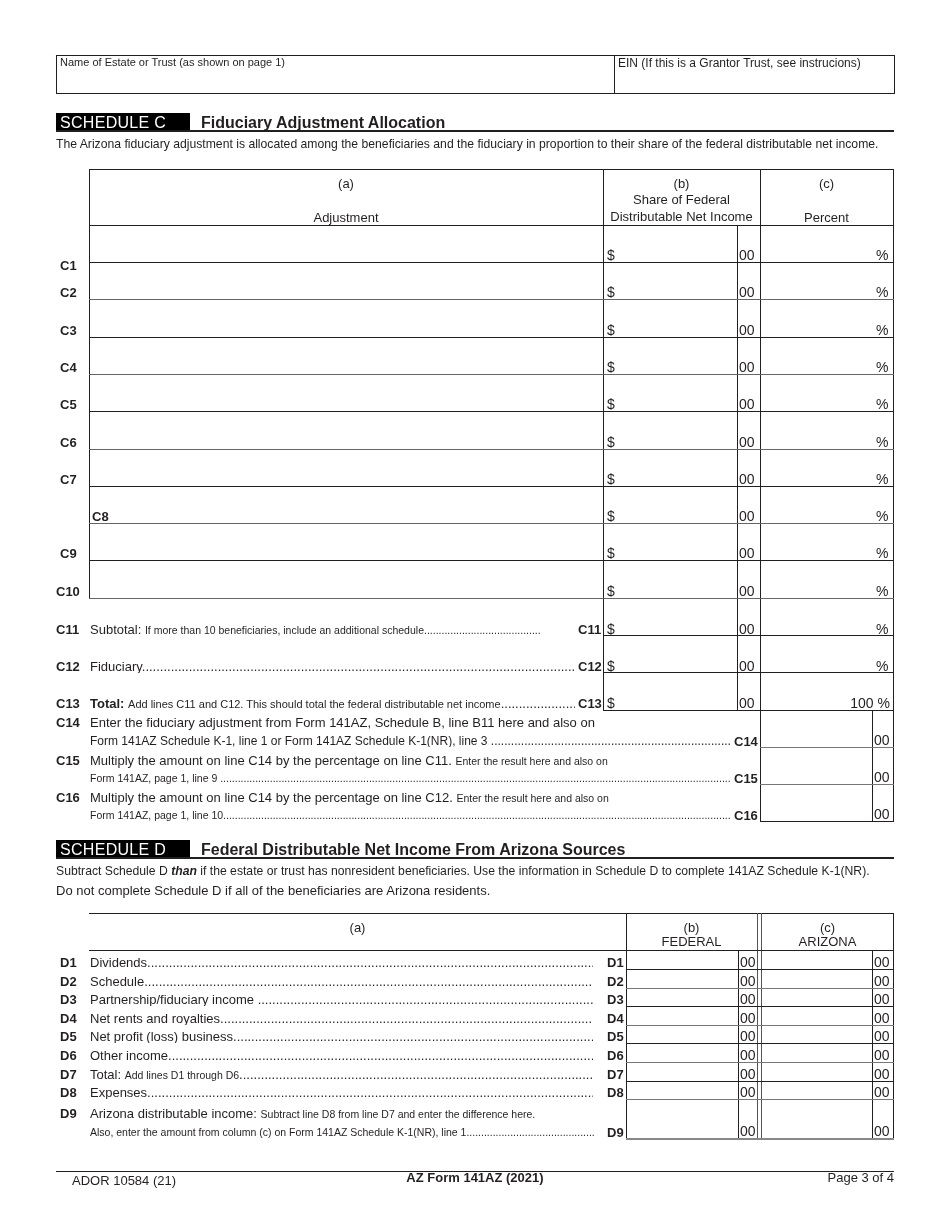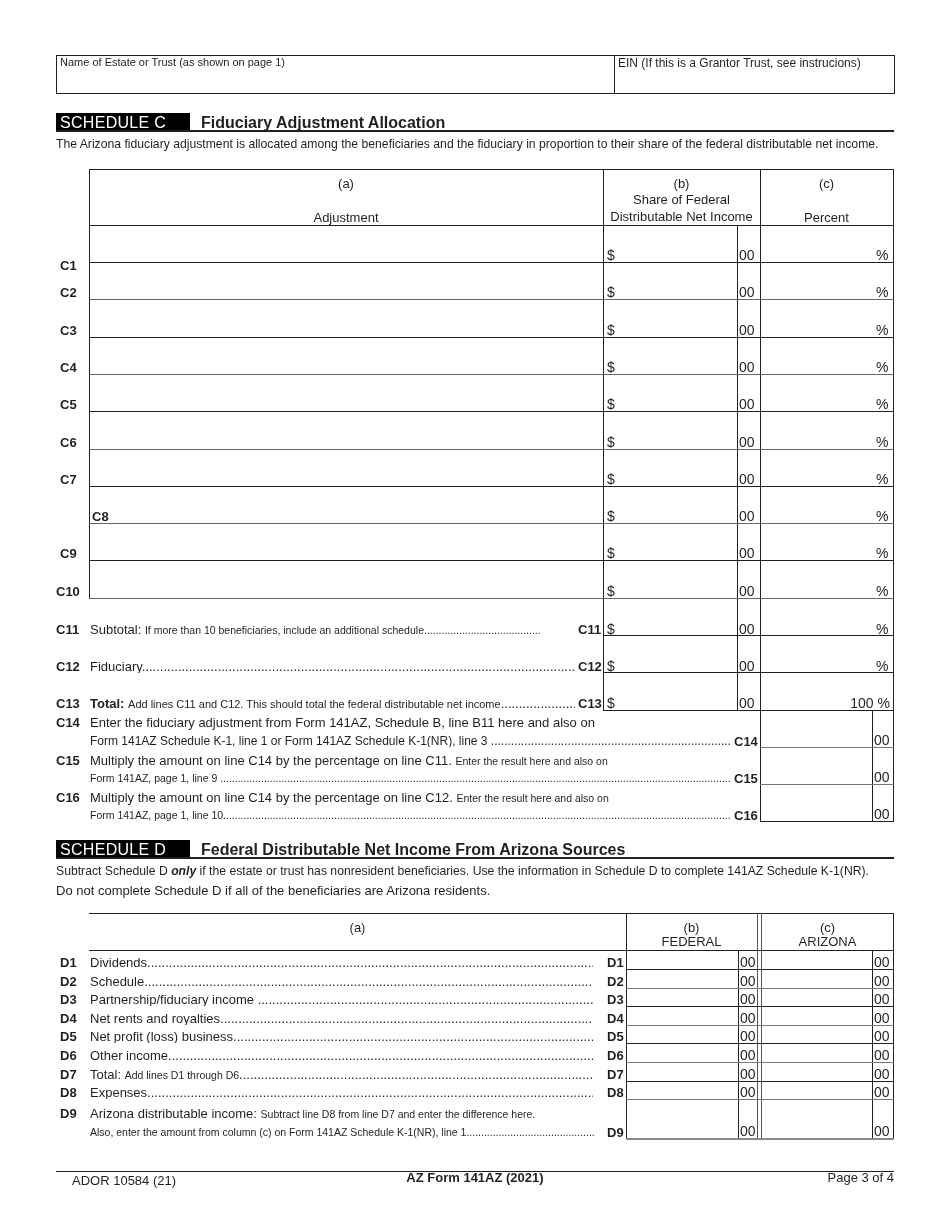--- a/index.html
+++ b/index.html
@@ -193,21 +193,21 @@
 <div class="t f12" style="left:90px;top:791px;"><span>Multiply the amount on line C14 by the percentage on line C12.</span>  <span style="font-size:10.5px;">Enter the result here and also on</span></div>
 <div class="t f9 dots" style="left:90px;top:810px;width:640px;font-size:10.5px;"><span>Form 141AZ, page 1, line 10</span><span>.................................................................................................................................................................................</span></div>
 <div class="t f12 b" style="left:734px;top:809px;">C16</div>
 <input class="inp" style="left: 764px; top: 803px; width: 105px; height: 18px; text-align: right;">
 <div class="t f12" style="left:874px;top:807px;font-size:14px;">00</div>
 <div class="ln" style="left:760px;top:821px;width:134px;height:1px;"></div>
 
 <div class="sched-box" style="left:56px;top:840px;width:134px;">SCHEDULE  D</div>
 <div class="sched-title" style="left:201px;top:841px;text-align:right;">Federal Distributable Net Income From Arizona Sources</div>
 <div class="ln" style="left:56px;top:857px;width:838px;height:2px;"></div>
-<div class="t f12" style="left:56px;top:865px;font-size:12.2px;"><span>Subtract Schedule D </span><b><i>only</i></b><span> if the estate or trust has nonresident beneficiaries.  Use the information in Schedule D to complete 141AZ Schedule K-1(NR).</span></div>
+<div class="t f12" style="left:56px;top:865px;font-size:12.2px;"><span>Subtract Schedule D </span><b><i>than</i></b><span> if the estate or trust has nonresident beneficiaries.  Use the information in Schedule D to complete 141AZ Schedule K-1(NR).</span></div>
 <div class="t f12" style="left:56px;top:884px;font-size:13px;">Do not complete Schedule D if all of the beneficiaries are Arizona residents.</div>
 
 <div class="ln" style="left:89px;top:913px;width:805px;height:1px;"></div>
 <div class="ln" style="left:626px;top:913px;width:1px;height:226px;"></div>
 <div class="abs" style="left:757px;top:913px;width:5px;height:226px;border-left:1px solid #555;border-right:1px solid #555;"></div>
 <div class="ln" style="left:893px;top:913px;width:1px;height:226px;"></div>
 <div class="ln" style="left:89px;top:950px;width:805px;height:1px;"></div>
 <div class="ln" style="left:738px;top:950px;width:1px;height:189px;"></div>
 <div class="ln" style="left:872px;top:950px;width:1px;height:189px;"></div>
 

